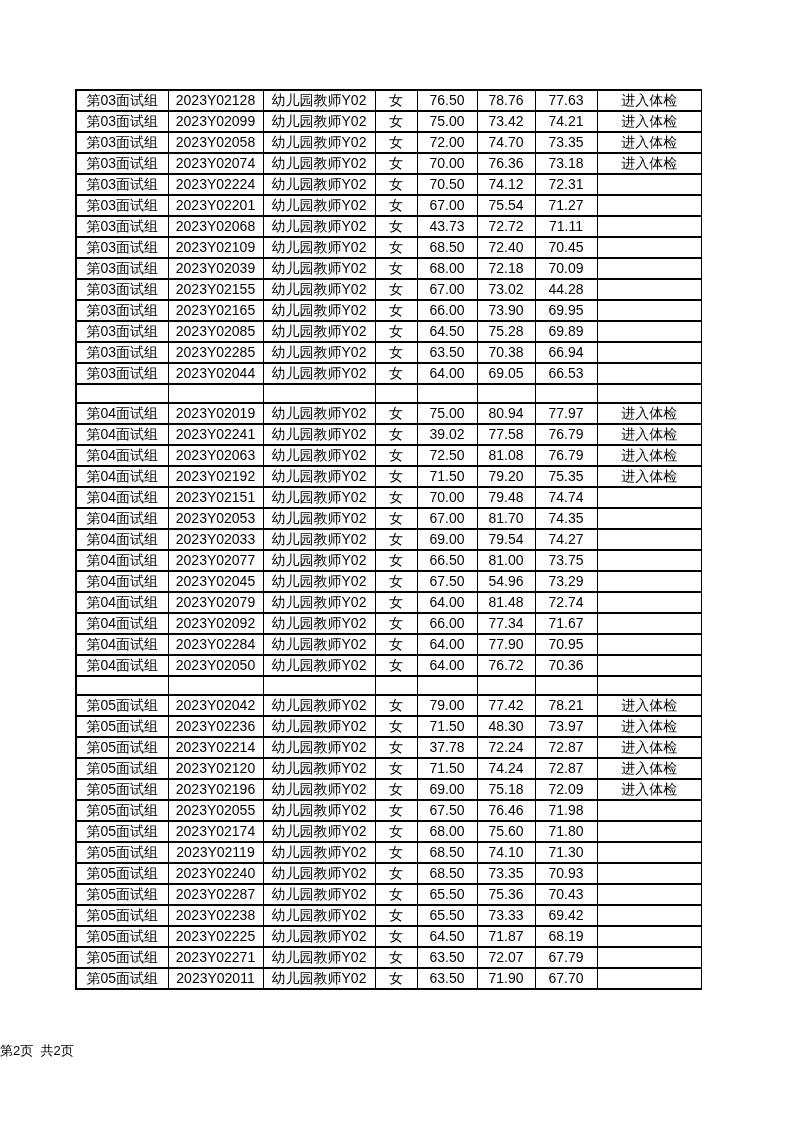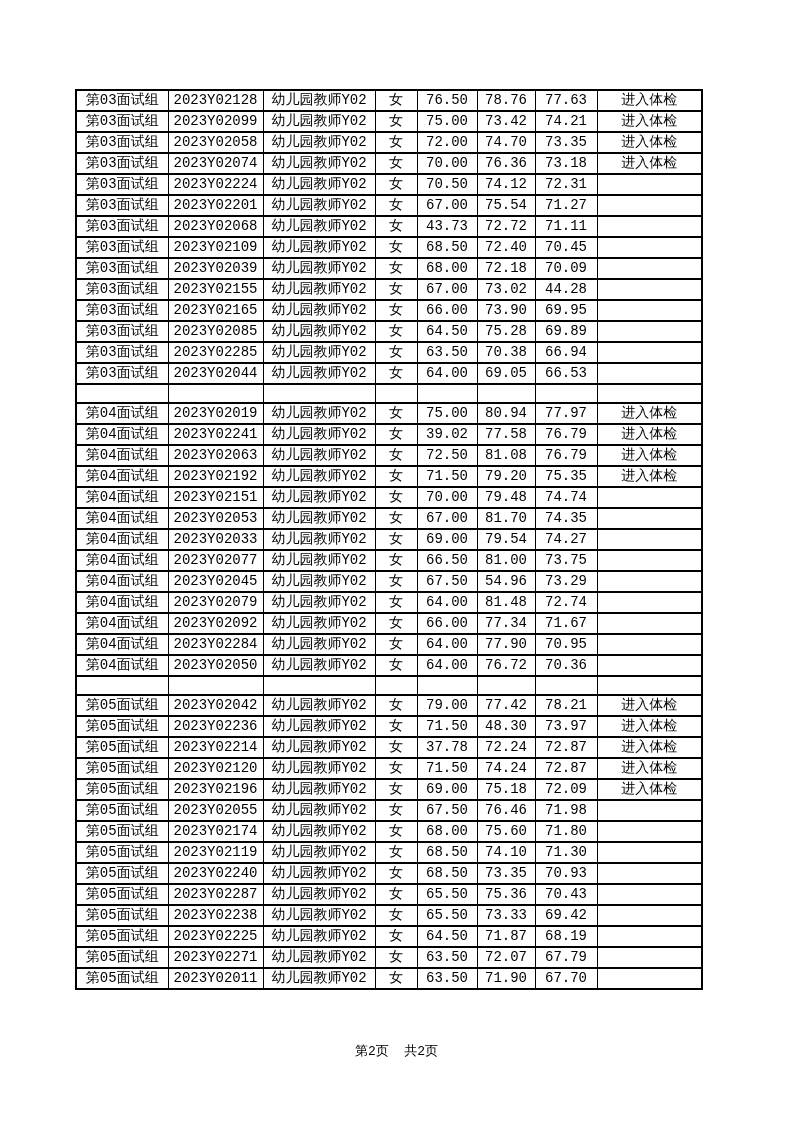--- a/index.html
+++ b/index.html
@@ -1,22 +1,22 @@
 <!DOCTYPE html>
 <html><head>
 <meta charset="utf-8">
 <style>
   * { margin: 0; padding: 0; box-sizing: border-box; }
   html, body { background: #ffffff; }
   .page {
     position: relative;
-    width: 793px;
+    width: 702px;
     height: 1122px;
     background: #ffffff;
-    font-family: Liberation Mono, monospace;
+    font-family: Liberation Sans, sans-serif;
     color: #000000;
     overflow: hidden;
   }
   table.doc-table {
     position: absolute;
     left: 75px;
     top: 89px;
     width: 626px;
     border-collapse: collapse;
     table-layout: fixed;
@@ -34,21 +34,21 @@
     line-height: 19px;
     white-space: nowrap;
     overflow: hidden;
     padding: 0 1px;
   }
   .footer {
     position: absolute;
     top: 1042px;
     left: 0;
     width: 100%;
-    text-align: center;
+    text-align: left;
     font-size: 13px;
     white-space: pre;
   }
 </style>
 </head>
 <body>
 
 <div class="page">
 
   <table class="doc-table">

